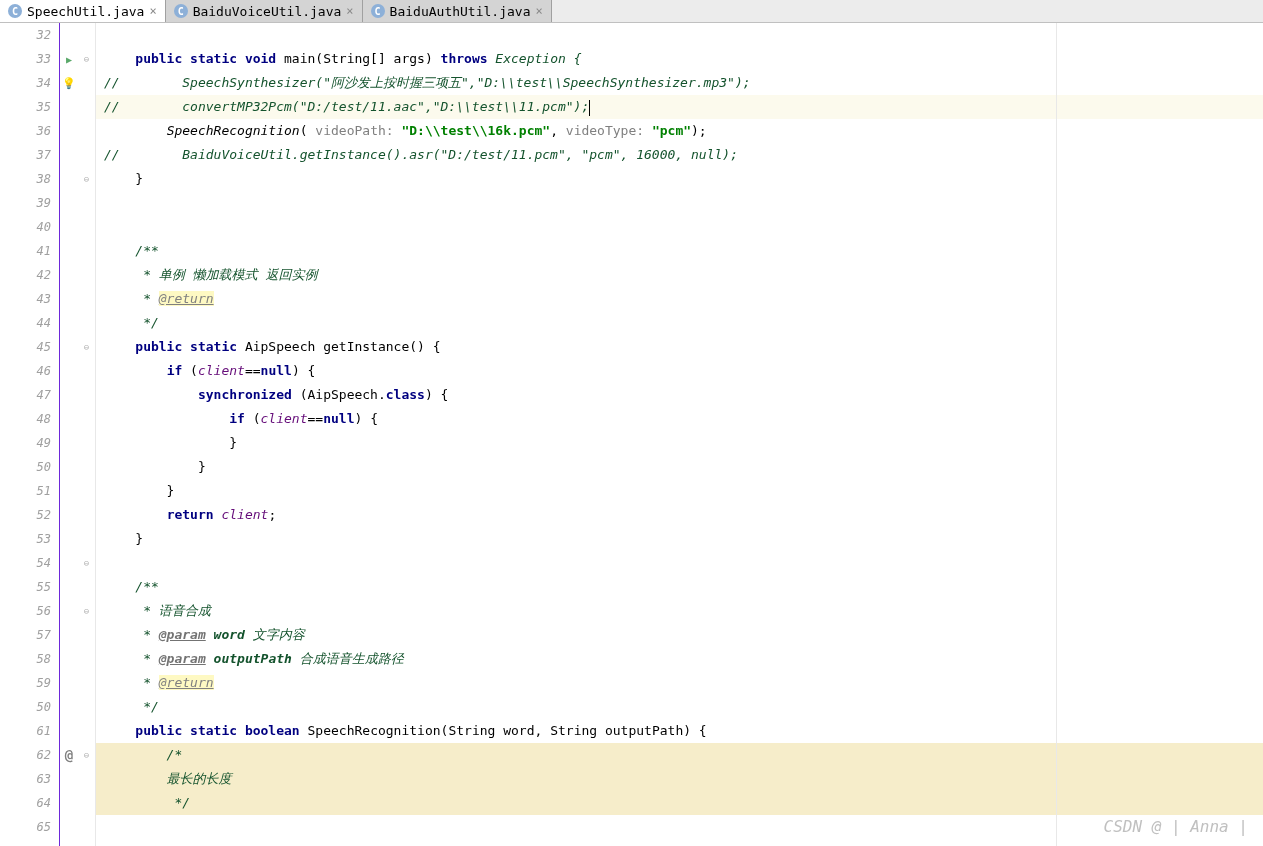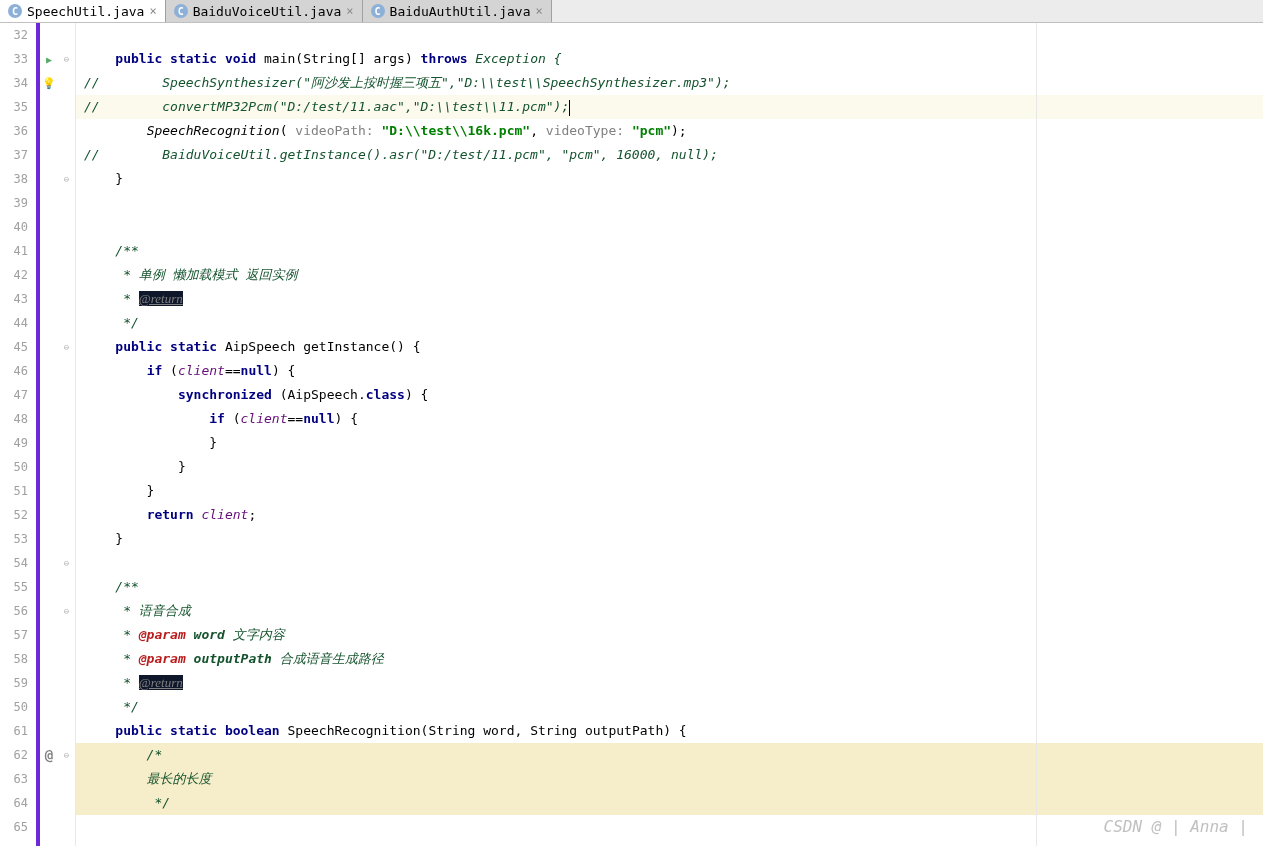--- a/index.html
+++ b/index.html
@@ -3,39 +3,39 @@
   <meta charset="utf-8">
   <style>
     * { margin: 0; padding: 0; box-sizing: border-box; }
     body { font-family: "Microsoft YaHei", Consolas, monospace; font-size: 13px; background: #fff; overflow: hidden; }
     .tabs { display: flex; background: #ececec; height: 23px; border-bottom: 1px solid #c0c0c0; }
     .tab { display: flex; align-items: center; padding: 0 8px; background: #d4d4d4; border-right: 1px solid #a0a0a0; gap: 5px; cursor: pointer; }
     .tab.active { background: #fff; }
     .tab-icon { width: 14px; height: 14px; border-radius: 50%; background: #8db0d8; color: #fff; display: flex; align-items: center; justify-content: center; font-size: 10px; font-weight: bold; }
     .tab-close { color: #888; font-size: 12px; cursor: pointer; }
     .editor { display: flex; height: calc(100vh - 23px); }
-    .gutter { width: 40px; background: #fff; text-align: right; color: #a0a0a0; padding-right: 8px; font-family: Consolas, monospace; font-size: 12px; user-select: none; border-right: 4px solid #6d28d9; }
+    .gutter { width: 60px; background: #fff; text-align: right; color: #a0a0a0; padding-right: 8px; font-family: Consolas, monospace; font-size: 12px; user-select: none; border-right: 1px solid #6d28d9; font-style: italic; }
     .gutter-line { height: 24px; line-height: 24px; }
     .marks { width: 18px; background: #fff; }
     .mark-line { height: 24px; display: flex; align-items: center; justify-content: center; }
     .run-icon { color: #59a869; font-size: 10px; }
     .bulb-icon { color: #e8a33d; font-size: 11px; }
     .at-icon { color: #808080; font-size: 14px; font-weight: bold; }
     .fold { width: 18px; background: #fff; border-right: 1px solid #e8e8e8; }
     .fold-line { height: 24px; display: flex; align-items: center; justify-content: center; color: #b0b0b0; font-size: 9px; }
     .code { flex: 1; font-family: "Microsoft YaHei", Consolas, monospace; font-size: 13px; position: relative; }
     .line { height: 24px; line-height: 24px; padding-left: 8px; white-space: pre; }
     .hl-line { background: #fcfaed; }
     .hl-block { background: #f6edca; }
     .kw { color: #000080; font-weight: bold; }
     .cm { color: #14532d; font-style: italic; }
     .str { color: #008000; font-weight: bold; }
     .param { color: #808080; }
-    .doctag { color: #808080; font-style: italic; text-decoration: underline; background: #0f172a; font-family: Liberation Serif, serif; }
-    .doctag2 { color: #b91c1c; font-style: italic; font-weight: bold; }
+    .doctag { color: #808080; font-style: italic; text-decoration: underline; background: #fef9c3; }
+    .doctag2 { color: #737373; font-style: italic; font-weight: bold; text-decoration: underline; }
     .const { color: #660e7a; font-style: italic; text-align: center; }
     .method { font-style: italic; }
     .right-margin { position: absolute; left: 960px; top: 0; bottom: 0; width: 1px; background: #e8e8e8; }
     .cursor { display: inline-block; width: 1px; height: 16px; background: #000; vertical-align: middle; }
     .watermark { position: fixed; bottom: 10px; right: 15px; color: #c0c0c0; font-size: 16px; font-style: italic; }
   </style>
 </head>
 <body>
 
 <div class="tabs">

